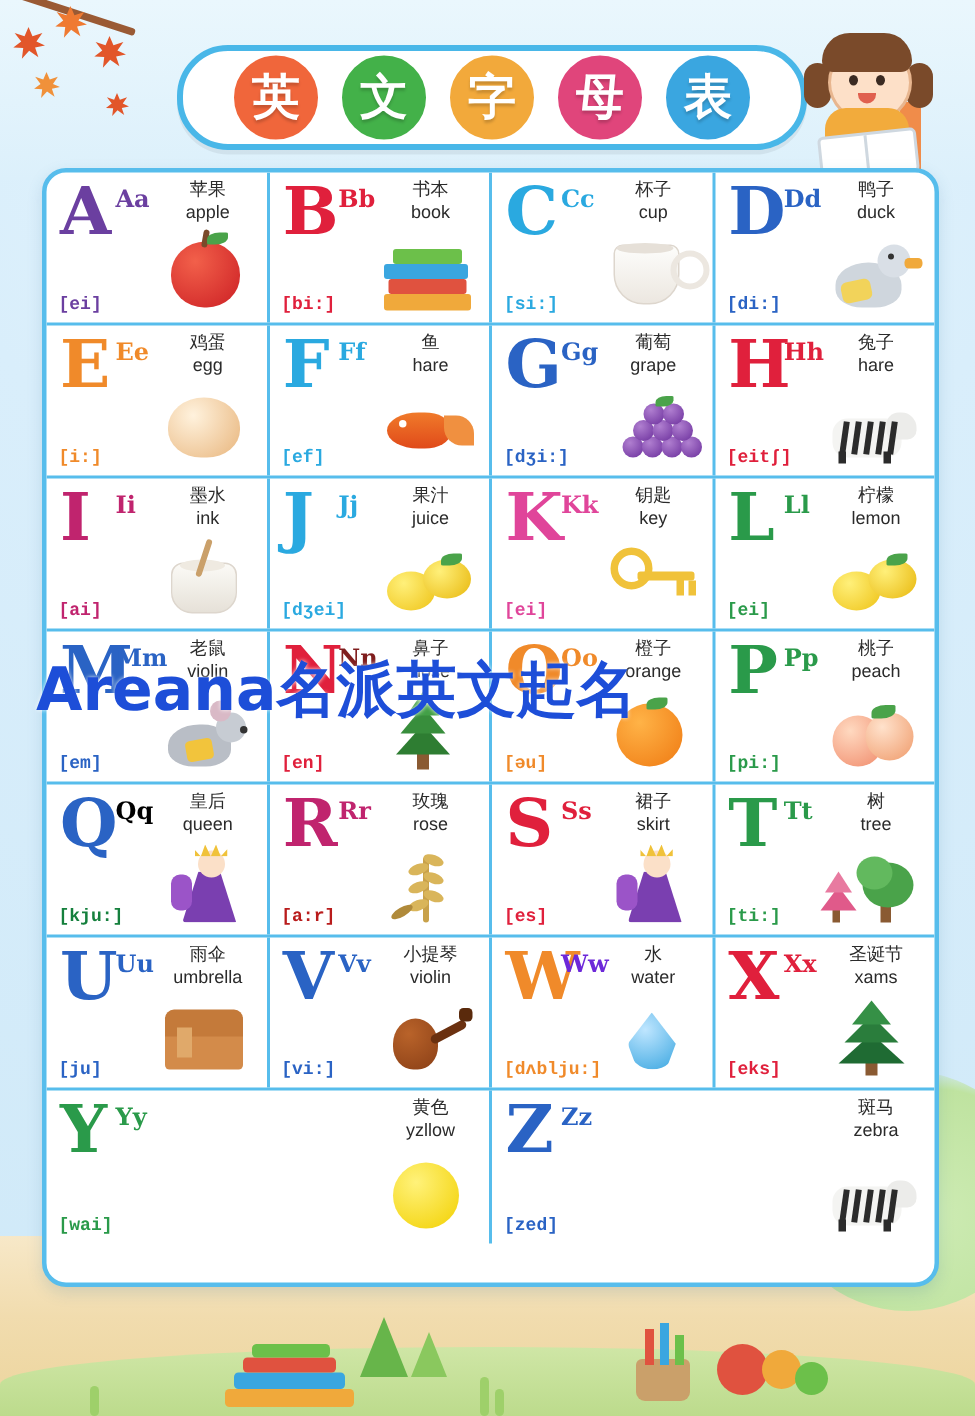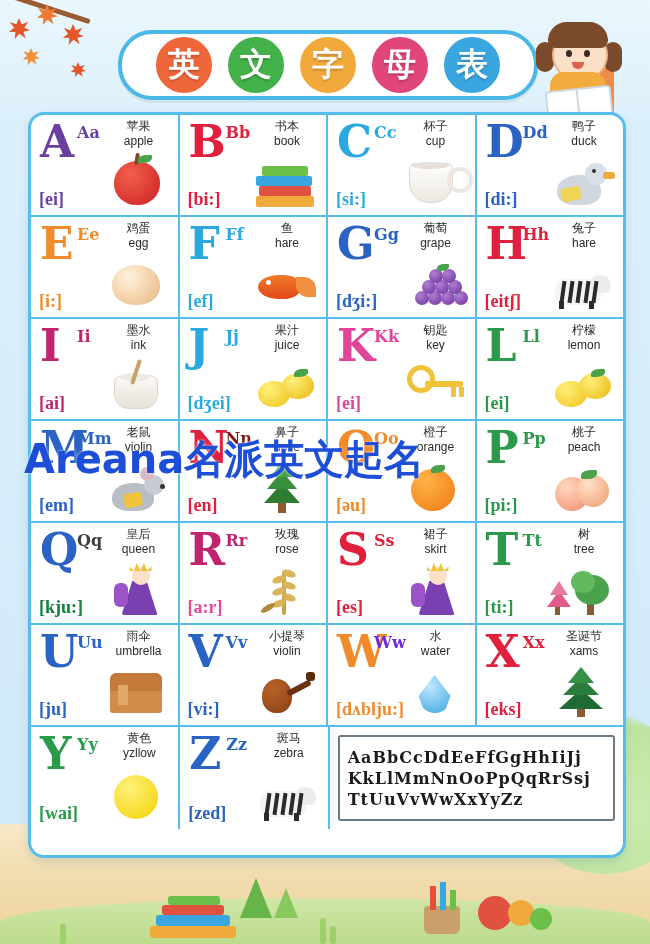--- a/index.html
+++ b/index.html
@@ -97,22 +97,22 @@
     font-family:"DejaVu Sans", sans-serif;
     font-size:12px;color:#2b2b2b;line-height:14px;width:64px;
   }
   .en{
     position:absolute;right:7px;top:19px;text-align:center;
     font-family:"Liberation Sans", sans-serif;
     font-size:12px;color:#2b2b2b;line-height:14px;width:64px;
   }
   .ipa{
     position:absolute;left:8px;bottom:5px;
-    font-family:Liberation Serif, serif;
-    font-size:18px;font-weight:700;
+    font-family:Liberation Mono, monospace;
+    font-size:12px;font-weight:700;
   }
   .pic{position:absolute;right:8px;bottom:8px;width:66px;height:52px;}
   
   .sh{position:absolute;}
   
   .alpha-cell{
     flex:2.02 1 0;border-right:none;position:relative;padding:8px 10px;
   }
   .alpha-box{
     position:absolute;left:8px;top:8px;right:8px;bottom:8px;
@@ -391,37 +391,37 @@
           <div class="pic">
             <div class="sh" style="left:6px;bottom:2px;width:34px;height:34px;border-radius:50%;background:radial-gradient(circle at 35% 30%,#ffd9c0,#f08a6a);"></div>
             <div class="sh" style="left:28px;bottom:6px;width:32px;height:32px;border-radius:50%;background:radial-gradient(circle at 35% 30%,#ffe2cc,#ef9a6a);"></div>
             <div class="sh" style="left:32px;bottom:34px;width:16px;height:9px;background:#4aa34a;border-radius:60% 10% 60% 10%;"></div>
           </div>
         </div>
       </div>
       <div class="row">
         <div class="cell">
           <div class="big" style="color: rgb(42, 99, 196);">Q</div>
-          <div class="pair" style="color: #404040;">Qq</div>
+          <div class="pair" style="color: #000000;">Qq</div>
           <div class="cn">皇后</div>
           <div class="en">queen</div>
           <div class="ipa" style="color: #15803d;">[kju:]</div>
           <div class="pic">
             <div class="sh" style="left:18px;bottom:0;width:36px;height:34px;background:#7a3fb0;border-radius:6px 6px 2px 2px;clip-path:polygon(30% 0,70% 0,100% 100%,0 100%);"></div>
             <div class="sh" style="left:28px;bottom:30px;width:18px;height:18px;background:#fbe0c8;border-radius:50%;"></div>
             <div class="sh" style="left:26px;bottom:44px;width:22px;height:8px;background:#f0c23a;clip-path:polygon(0 100%,0 40%,20% 100%,33% 0,50% 100%,66% 0,80% 100%,100% 40%,100% 100%);"></div>
             <div class="sh" style="left:10px;bottom:8px;width:14px;height:24px;background:#9b54c8;border-radius:6px;"></div>
           </div>
         </div>
         <div class="cell">
           <div class="big" style="color: rgb(192, 36, 110);">R</div>
           <div class="pair" style="color: rgb(192, 36, 110);">Rr</div>
           <div class="cn">玫瑰</div>
           <div class="en">rose</div>
-          <div class="ipa" style="color: #ec4899;">[a:r]</div>
+          <div class="ipa" style="color: #b91c1c;">[a:r]</div>
           <div class="pic">
             <div class="sh" style="left:30px;bottom:0;width:4px;height:44px;background:#c8a14a;border-radius:2px;"></div>
             <div class="sh" style="left:20px;bottom:8px;width:14px;height:7px;background:#d9b55a;border-radius:50%;transform:rotate(-20deg);"></div>
             <div class="sh" style="left:30px;bottom:14px;width:14px;height:7px;background:#d9b55a;border-radius:50%;transform:rotate(20deg);"></div>
             <div class="sh" style="left:20px;bottom:20px;width:14px;height:7px;background:#d9b55a;border-radius:50%;transform:rotate(-20deg);"></div>
             <div class="sh" style="left:30px;bottom:26px;width:14px;height:7px;background:#d9b55a;border-radius:50%;transform:rotate(20deg);"></div>
             <div class="sh" style="left:20px;bottom:32px;width:14px;height:7px;background:#d9b55a;border-radius:50%;transform:rotate(-20deg);"></div>
             <div class="sh" style="left:30px;bottom:38px;width:14px;height:7px;background:#d9b55a;border-radius:50%;transform:rotate(20deg);"></div>
             <div class="sh" style="left:8px;bottom:4px;width:16px;height:6px;background:#b08a3a;border-radius:50%;transform:rotate(-30deg);"></div>
           </div>
@@ -524,27 +524,20 @@
           <div class="pic">
             <div class="sh" style="left:6px;bottom:4px;width:46px;height:26px;background:#f4f4f2;border-radius:10px;"></div>
             <div class="sh" style="left:42px;bottom:16px;width:20px;height:18px;background:#ececea;border-radius:8px 10px 6px 6px;"></div>
             <div class="sh" style="left:12px;bottom:6px;width:4px;height:22px;background:#2b2b2b;transform:rotate(8deg);"></div>
             <div class="sh" style="left:20px;bottom:6px;width:4px;height:22px;background:#2b2b2b;transform:rotate(8deg);"></div>
             <div class="sh" style="left:28px;bottom:6px;width:4px;height:22px;background:#2b2b2b;transform:rotate(8deg);"></div>
             <div class="sh" style="left:36px;bottom:6px;width:4px;height:22px;background:#2b2b2b;transform:rotate(8deg);"></div>
             <div class="sh" style="left:44px;bottom:6px;width:4px;height:22px;background:#2b2b2b;transform:rotate(8deg);"></div>
             <div class="sh" style="left:10px;bottom:0;width:5px;height:8px;background:#2b2b2b;"></div>
             <div class="sh" style="left:40px;bottom:0;width:5px;height:8px;background:#2b2b2b;"></div>
-          </div>
-        </div>
-        <div class="cell alpha-cell">
-          <div class="alpha-box">
-            <div class="alpha-line">AaBbCcDdEeFfGgHhIiJj</div>
-            <div class="alpha-line">KkLlMmNnOoPpQqRrSsj</div>
-            <div class="alpha-line">TtUuVvWwXxYyZz</div>
           </div>
         </div>
       </div>
     </div>
 
   <div class="watermark">Areana名派英文起名</div>
 
   <div class="books">
     <div class="bk" style="left:0;bottom:0;width:86px;height:12px;background:#f0a93b;"></div>
     <div class="bk" style="left:6px;bottom:12px;width:74px;height:11px;background:#3aa6e0;"></div>

